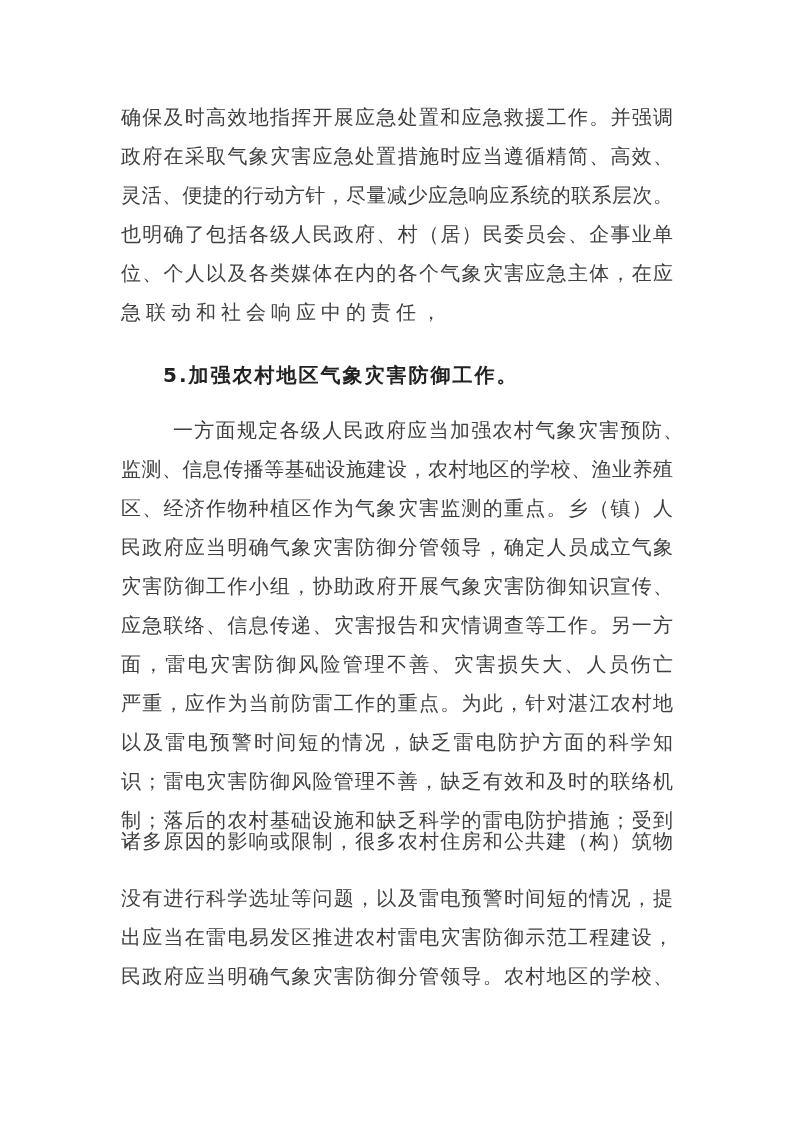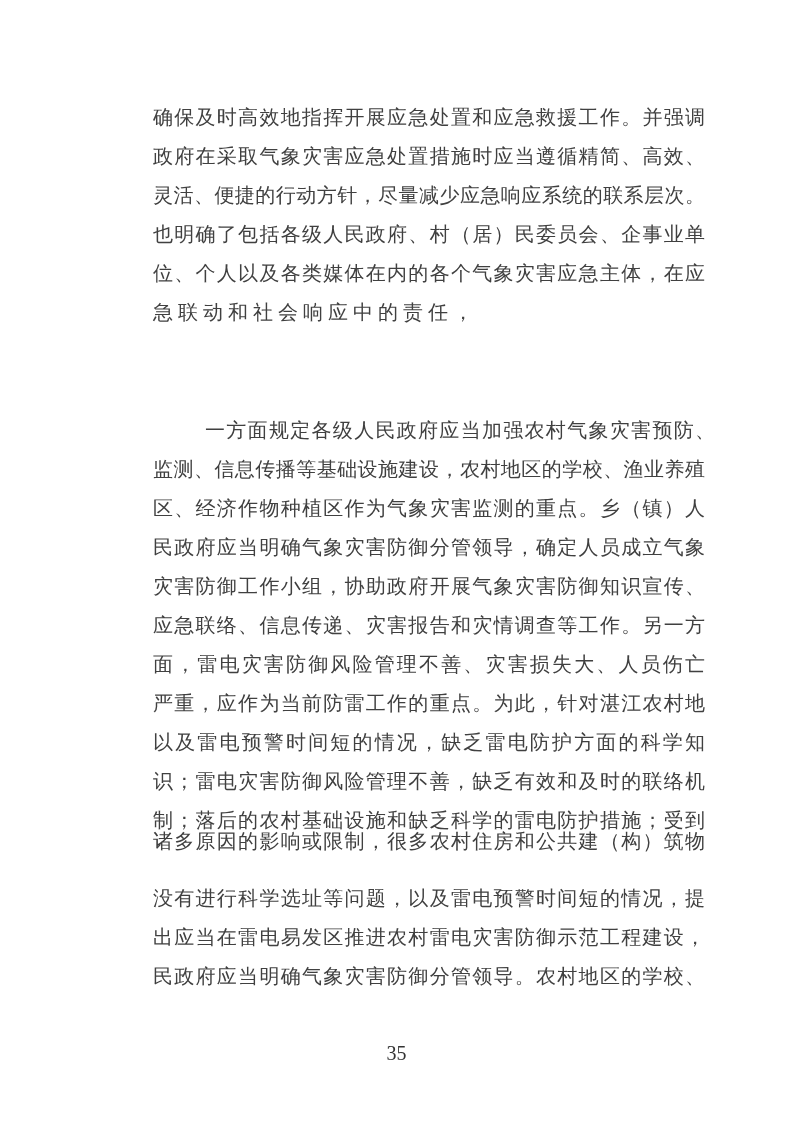--- a/index.html
+++ b/index.html
@@ -25,21 +25,20 @@
       left: 121px;
       width: 552px;
       height: 30px;
       font-size: 20px;
       line-height: 30px;
       white-space: nowrap;
       text-align: justify;
       text-align-last: justify;
       font-weight: 300;
       color: #404040;
-      margin-left: 32px;
     }
     .line.last {
       text-align-last: left;
       letter-spacing: 5px;
     }
     .line.indent {
       left: 173px;
       width: 510px;
     }
     .heading {
@@ -72,34 +71,34 @@
 
   <div>
     <div class="line" style="top:102px">确保及时高效地指挥开展应急处置和应急救援工作。并强调</div>
     <div class="line" style="top:141px">政府在采取气象灾害应急处置措施时应当遵循精简、高效、</div>
     <div class="line" style="top:180px">灵活、便捷的行动方针，尽量减少应急响应系统的联系层次。</div>
     <div class="line" style="top:219px">也明确了包括各级人民政府、村（居）民委员会、企事业单</div>
     <div class="line" style="top:258px">位、个人以及各类媒体在内的各个气象灾害应急主体，在应</div>
     <div class="line last" style="top:297px">急联动和社会响应中的责任，</div>
   </div>
 
+  <div class="heading">5.加强农村地区气象灾害防御工作。</div>
 
   <div>
     <div class="line indent" style="top:415px">一方面规定各级人民政府应当加强农村气象灾害预防、</div>
     <div class="line" style="top:454px">监测、信息传播等基础设施建设，农村地区的学校、渔业养殖</div>
     <div class="line" style="top:493px">区、经济作物种植区作为气象灾害监测的重点。乡（镇）人</div>
     <div class="line" style="top:532px">民政府应当明确气象灾害防御分管领导，确定人员成立气象</div>
     <div class="line" style="top:571px">灾害防御工作小组，协助政府开展气象灾害防御知识宣传、</div>
     <div class="line" style="top:610px">应急联络、信息传递、灾害报告和灾情调查等工作。另一方</div>
     <div class="line" style="top:649px">面，雷电灾害防御风险管理不善、灾害损失大、人员伤亡</div>
     <div class="line" style="top:688px">严重，应作为当前防雷工作的重点。为此，针对湛江农村地</div>
     <div class="line" style="top:727px">以及雷电预警时间短的情况，缺乏雷电防护方面的科学知</div>
     <div class="line" style="top:766px">识；雷电灾害防御风险管理不善，缺乏有效和及时的联络机</div>
     <div class="line" style="top:805px">制；落后的农村基础设施和缺乏科学的雷电防护措施；受到</div>
     <div class="line" style="top:826px">诸多原因的影响或限制，很多农村住房和公共建（构）筑物</div>
     <div class="line" style="top:883px">没有进行科学选址等问题，以及雷电预警时间短的情况，提</div>
     <div class="line" style="top:922px">出应当在雷电易发区推进农村雷电灾害防御示范工程建设，</div>
     <div class="line" style="top:961px">民政府应当明确气象灾害防御分管领导。农村地区的学校、</div>
   </div>
 
-  <div class="page-number">35</div>
 
 </div>
 
 </body></html>

